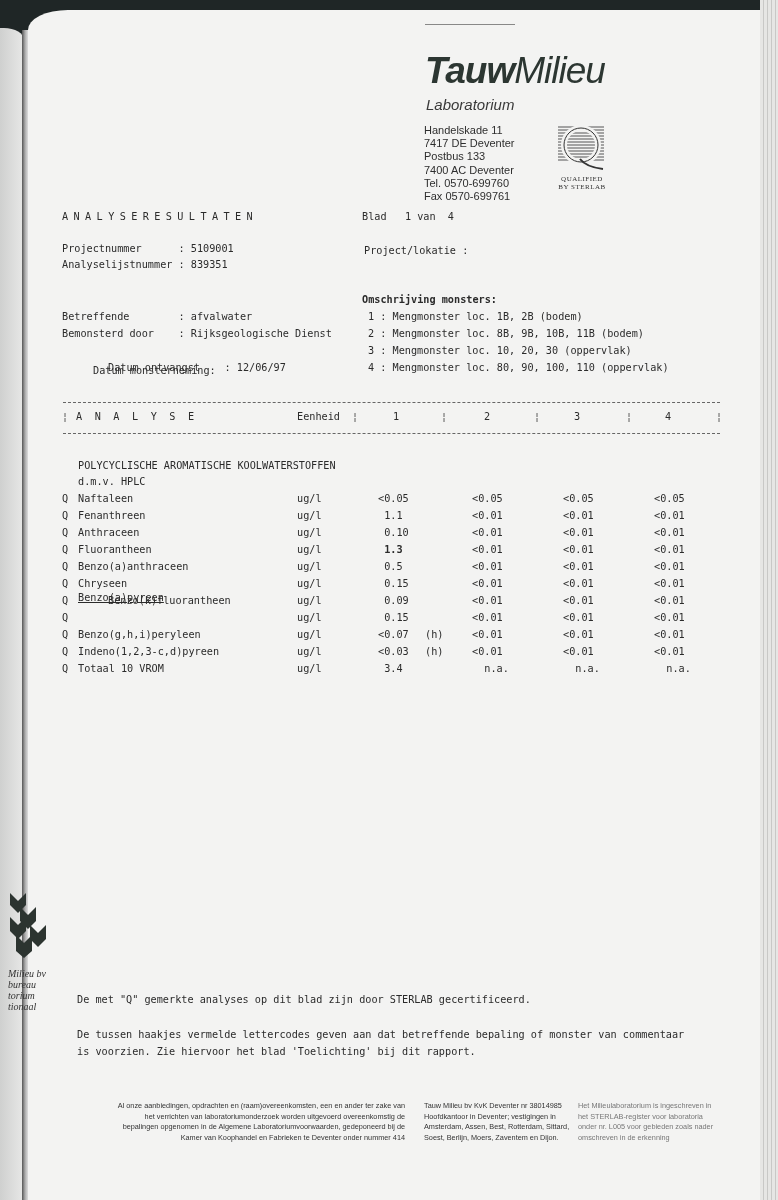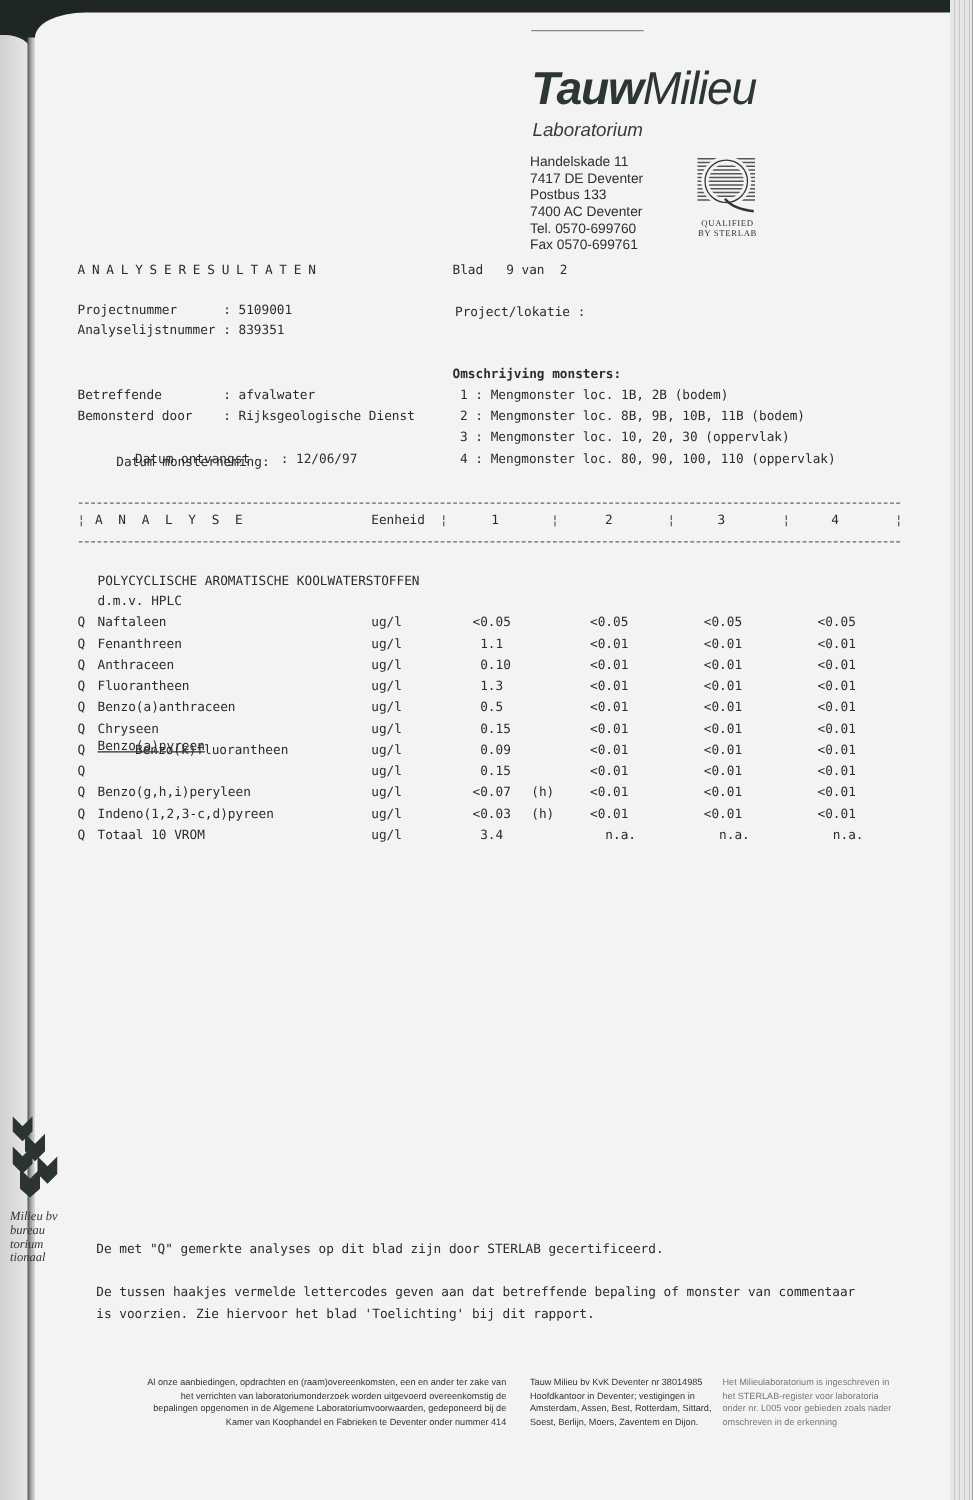--- a/index.html
+++ b/index.html
@@ -95,21 +95,21 @@
         <line x1="2" y1="35" x2="48" y2="35"></line>
     </g>
   </g>
   <ellipse cx="25" cy="20" rx="17" ry="17" fill="none" stroke="#f3f3f2" stroke-width="6"></ellipse>
   <ellipse cx="25" cy="20" rx="17" ry="17" fill="none" stroke="#333" stroke-width="1"></ellipse>
   <path d="M24 34 Q30 42 47 44" stroke="#333" stroke-width="2" fill="none"></path>
 </svg>
 <div class="abs qual"><div>QUALIFIED</div><div>BY STERLAB</div></div>
 
 <div class="abs mono title" style="left:62px;top:211px;">ANALYSERESULTATEN</div>
-<div class="abs mono" style="left:362px;top:211px;">Blad   9 van  2</div>
+<div class="abs mono" style="left:362px;top:211px;">Blad   1 van  4</div>
 
 <div class="abs mono" style="left:62px;top:243px;"><span>Projectnummer      : </span><span>5109001</span></div>
 <div class="abs mono" style="left:364px;top:245px;">Project/lokatie :</div>
 <div class="abs mono" style="left:62px;top:259px;"><span>Analyselijstnummer : </span><span>839351</span></div>
 
 <div class="abs mono" style="left:362px;top:294px;font-weight:bold;">Omschrijving monsters:</div>
 <div class="abs mono" style="left:62px;top:311px;"><span>Betreffende        : </span><span>afvalwater</span></div>
 <div class="abs mono" style="left:62px;top:328px;"><span>Bemonsterd door    : </span><span>Rijksgeologische Dienst</span></div>
 <div class="abs mono" style="left:62px;top:365px;padding-left:31px;"><span>Datum monsterneming:</span><span></span></div>
 <div class="abs mono" style="left:62px;top:362px;margin-left:46px;"><span>Datum ontvangst    : </span><span>12/06/97</span></div>
@@ -164,21 +164,21 @@
   <div class="abs mono c1" style="top:527px;"> 0.10</div>
   <div class="abs mono flag" style="top:527px;"></div>
   <div class="abs mono c2" style="top:527px;">&lt;0.01</div>
   <div class="abs mono c3" style="top:527px;">&lt;0.01</div>
   <div class="abs mono c4" style="top:527px;">&lt;0.01</div>
 </div>
 <div>
   <div class="abs mono q" style="top:544px;">Q</div>
   <div class="abs mono name" style="top:544px;">Fluorantheen</div>
   <div class="abs mono unit" style="top:544px;">ug/l</div>
-  <div class="abs mono c1" style="top:544px;"> 1.3</div>
+  <div class="abs mono c1" style="top:544px;font-weight:bold;"> 1.3</div>
   <div class="abs mono flag" style="top:544px;"></div>
   <div class="abs mono c2" style="top:544px;">&lt;0.01</div>
   <div class="abs mono c3" style="top:544px;">&lt;0.01</div>
   <div class="abs mono c4" style="top:544px;">&lt;0.01</div>
 </div>
 <div>
   <div class="abs mono q" style="top:561px;">Q</div>
   <div class="abs mono name" style="top:561px;text-align:right;">Benzo(a)anthraceen</div>
   <div class="abs mono unit" style="top:561px;">ug/l</div>
   <div class="abs mono c1" style="top:561px;"> 0.5</div>

